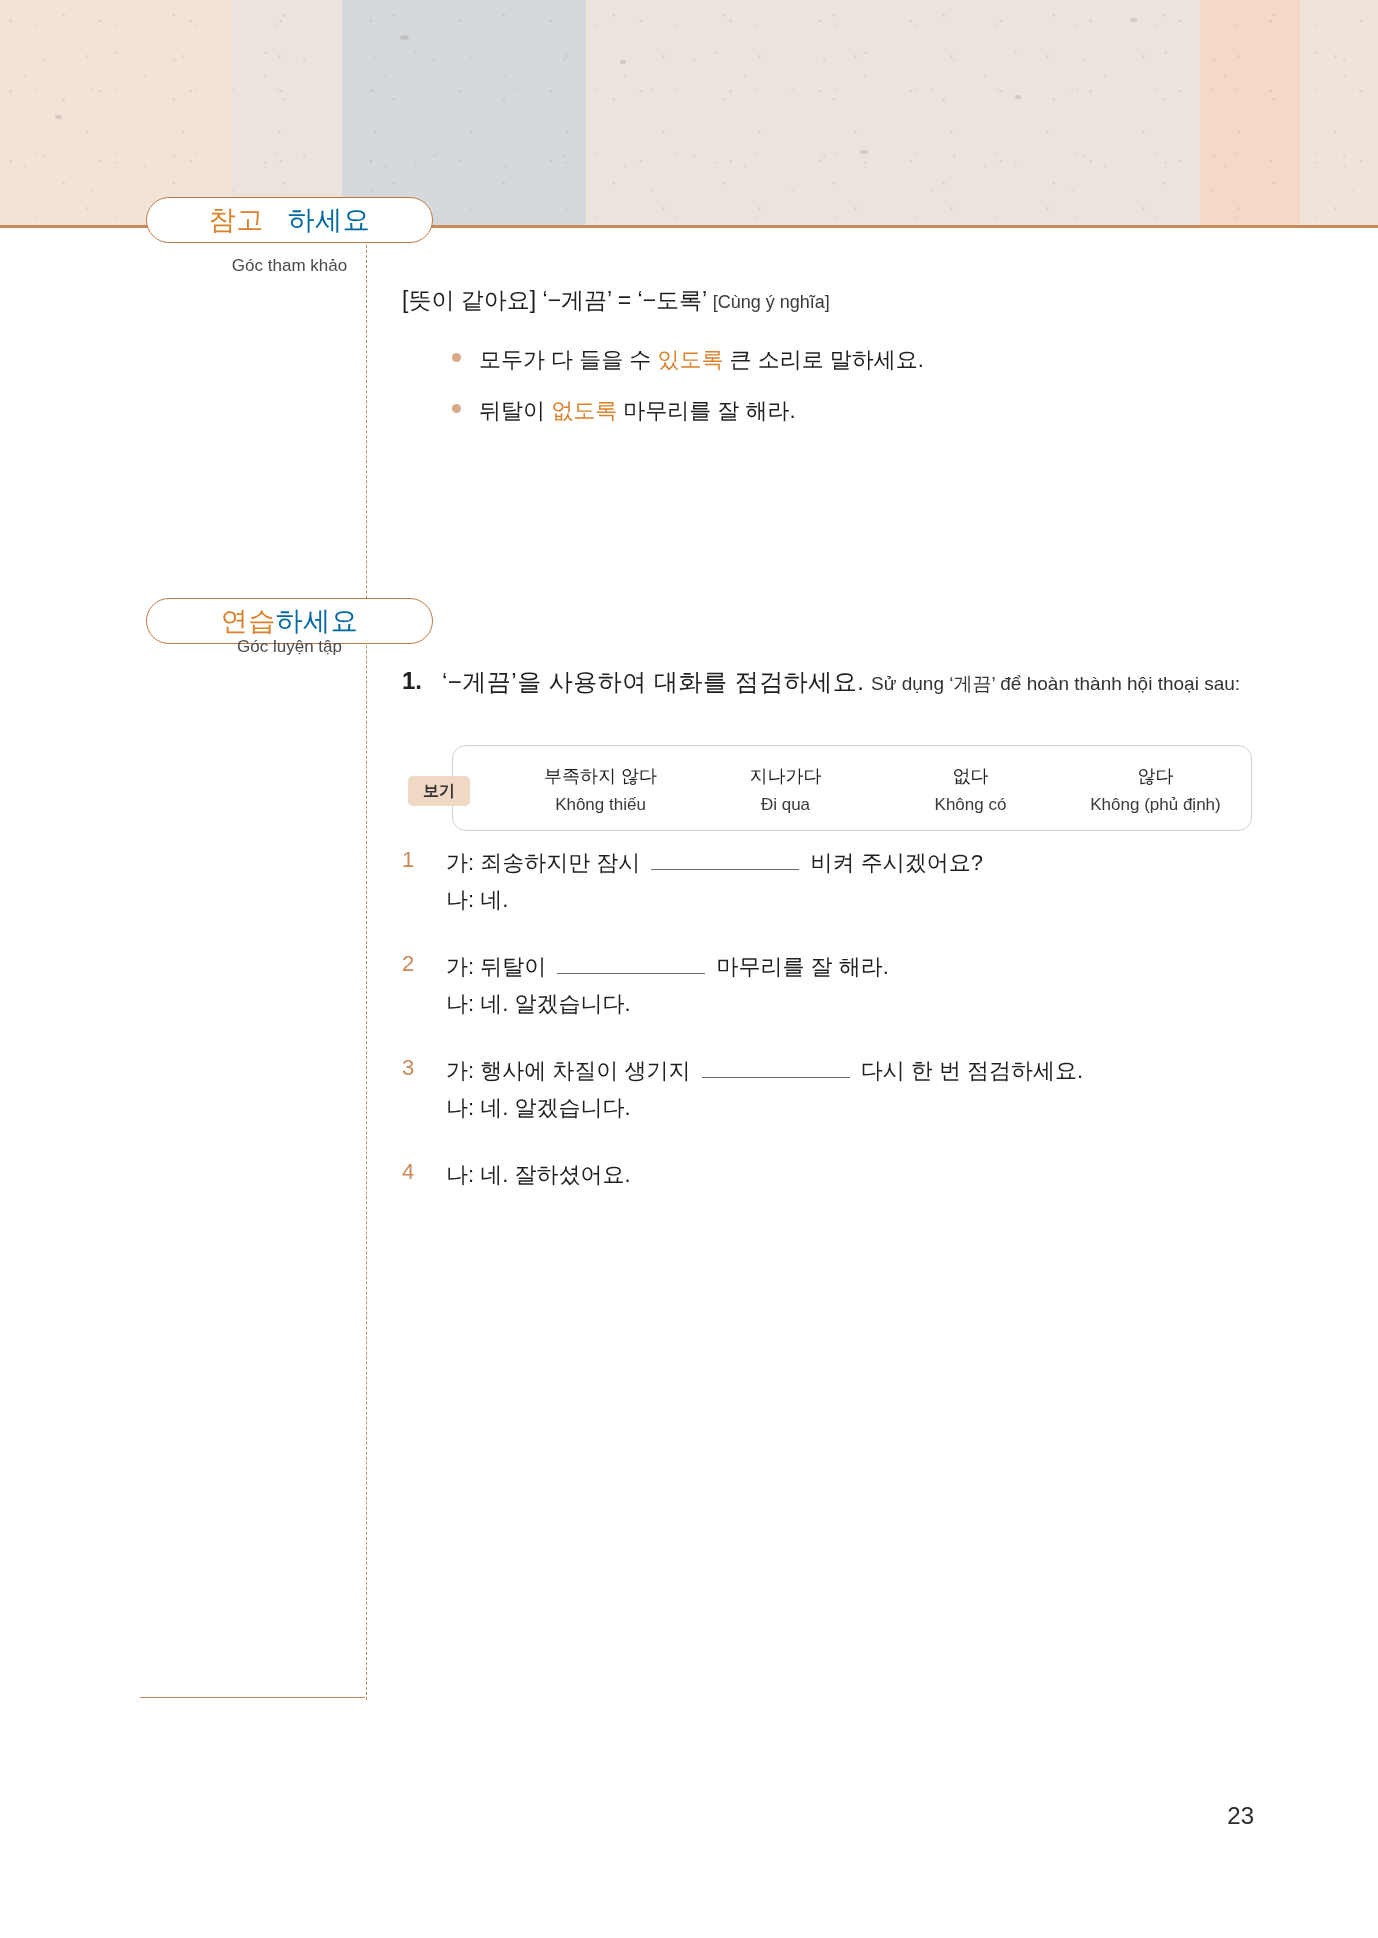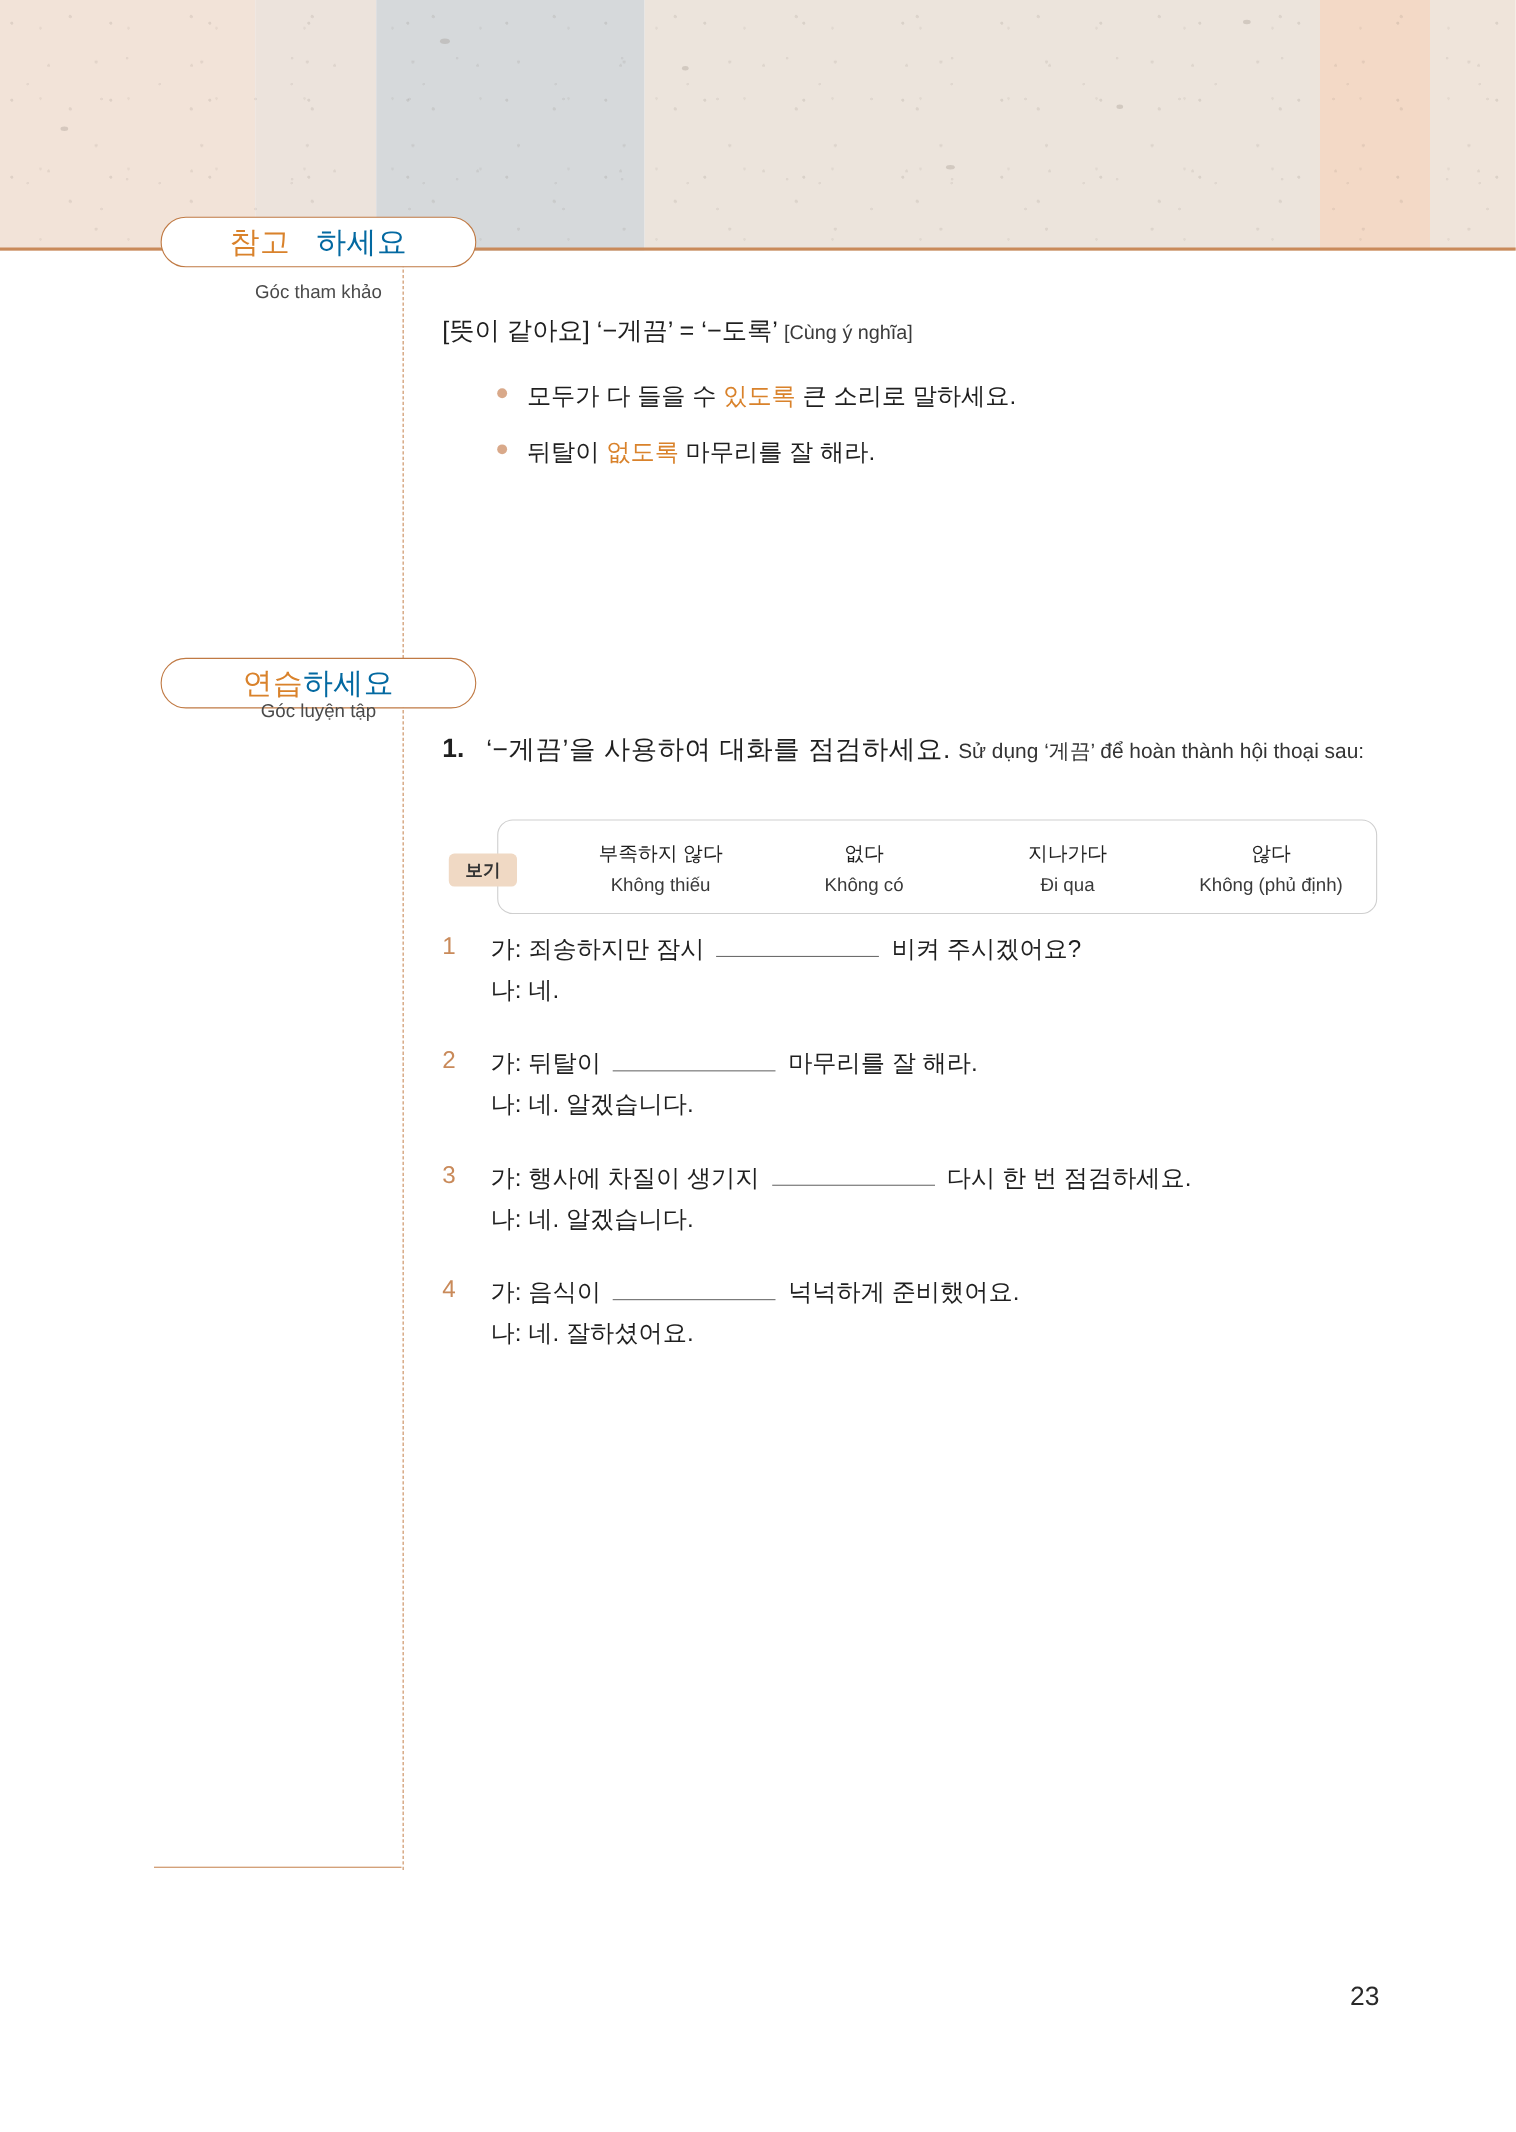--- a/index.html
+++ b/index.html
@@ -266,26 +266,26 @@
 </div>
 
 <div class="choicebox"></div>
 <div class="bogi">보기</div>
 <div class="choices">
   <div class="choice">
     <span class="ko">부족하지 않다</span>
     <span class="vn">Không thiếu</span>
   </div>
   <div class="choice">
+    <span class="ko">지나가다</span>
+    <span class="vn">Đi qua</span>
+  </div>
+  <div class="choice">
     <span class="ko">없다</span>
     <span class="vn">Không có</span>
-  </div>
-  <div class="choice">
-    <span class="ko">지나가다</span>
-    <span class="vn">Đi qua</span>
   </div>
   <div class="choice">
     <span class="ko">않다</span>
     <span class="vn">Không (phủ định)</span>
   </div>
 </div>
 
 <div class="dialogs">
 
   <div class="dlg">
@@ -320,24 +320,19 @@
         <span class="blank b-wide"></span>
         <span>다시 한 번 점검하세요.</span>
       </div>
       <div class="line">나: 네. 알겠습니다.</div>
     </div>
   </div>
 
   <div class="dlg">
     <span class="idx">4</span>
     <div class="lines">
-      <div class="line">
-        <span>가: 음식이</span>
-        <span class="blank b-wide"></span>
-        <span>넉넉하게 준비했어요.</span>
-      </div>
       <div class="line">나: 네. 잘하셨어요.</div>
     </div>
   </div>
 
 </div>
 
 <div class="pagenum">23</div>
 
 </body></html>

